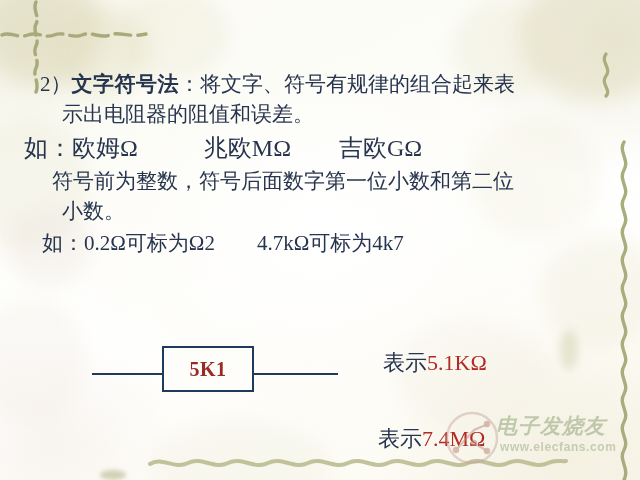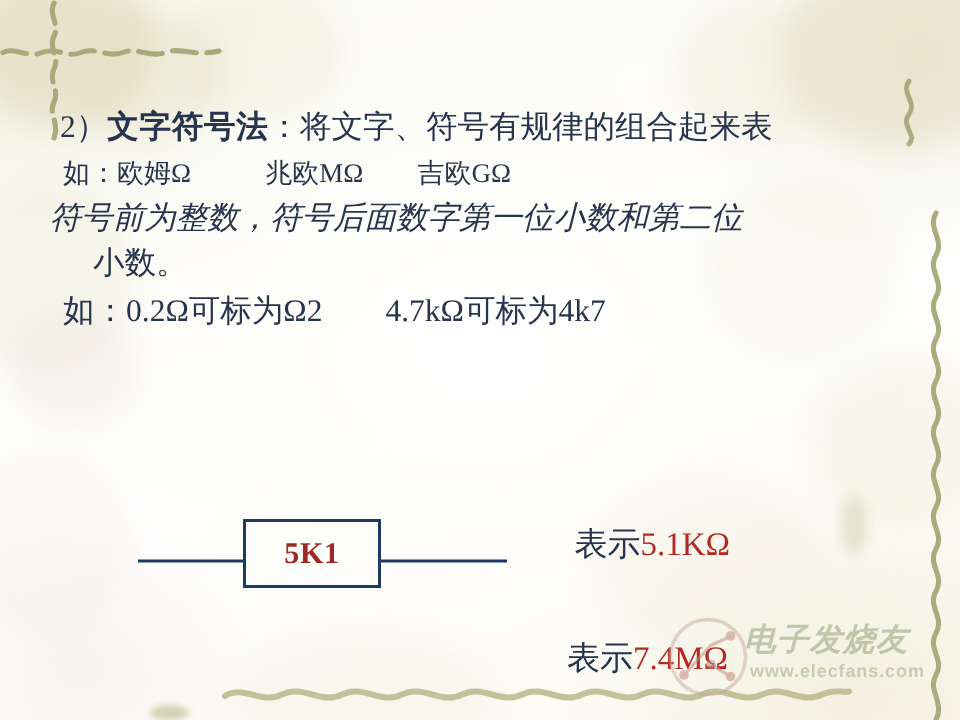--- a/index.html
+++ b/index.html
@@ -51,22 +51,22 @@
     color: #2b3a56;
   }
   .line {
     position: relative;
     line-height: 1.0;
     white-space: pre;
     color: #26344e;
   }
   .l1 { font-size: 21px; margin-left: 40px; }
   .l2 { font-size: 21px; margin-left: 62px; margin-top: 9px; }
-  .l3 { font-size: 18px; margin-left: 42px; margin-top: 11px; }
-  .l4 { font-size: 21px; margin-left: 33px; margin-top: 11px; font-style: italic; }
+  .l3 { font-size: 24px; margin-left: 24px; margin-top: 11px; }
+  .l4 { font-size: 21px; margin-left: 52px; margin-top: 11px; }
   .l5 { font-size: 21px; margin-left: 62px; margin-top: 9px; }
   .l6 { font-size: 21px; margin-left: 42px; margin-top: 11px; }
   .bold { font-weight: bold; letter-spacing: 0.5px; }
 
   
   .resistor-row {
     position: absolute;
     height: 56px;
   }
   .wire {
@@ -191,20 +191,21 @@
              C374,4 386,18 400,11 C408,7 414,10 418,9" stroke="#b7b88c" stroke-width="4" fill="none" stroke-linecap="round" opacity="0.85"></path>
   </svg>
 
   <div class="blotch" style="left:100px; top:470px; width:26px; height:10px; background:rgba(183,184,140,0.6); filter:blur(2px);"></div>
   <div class="blotch" style="left:560px; top:330px; width:18px; height:40px; background:rgba(190,192,150,0.35); filter:blur(4px);"></div>
 
   <div class="textblock">
 
     <div class="line l1"><span>2）</span><span class="bold">文字符号法</span><span>：将文字、符号有规律的组合起来表</span></div>
 
+    <div class="line l2">示出电阻器的阻值和误差。</div>
 
     <div class="line l3">如：欧姆Ω           兆欧MΩ        吉欧GΩ</div>
 
     <div class="line l4">符号前为整数，符号后面数字第一位小数和第二位</div>
 
     <div class="line l5">小数。</div>
 
     <div class="line l6">如：0.2Ω可标为Ω2        4.7kΩ可标为4k7</div>
 
   </div>

